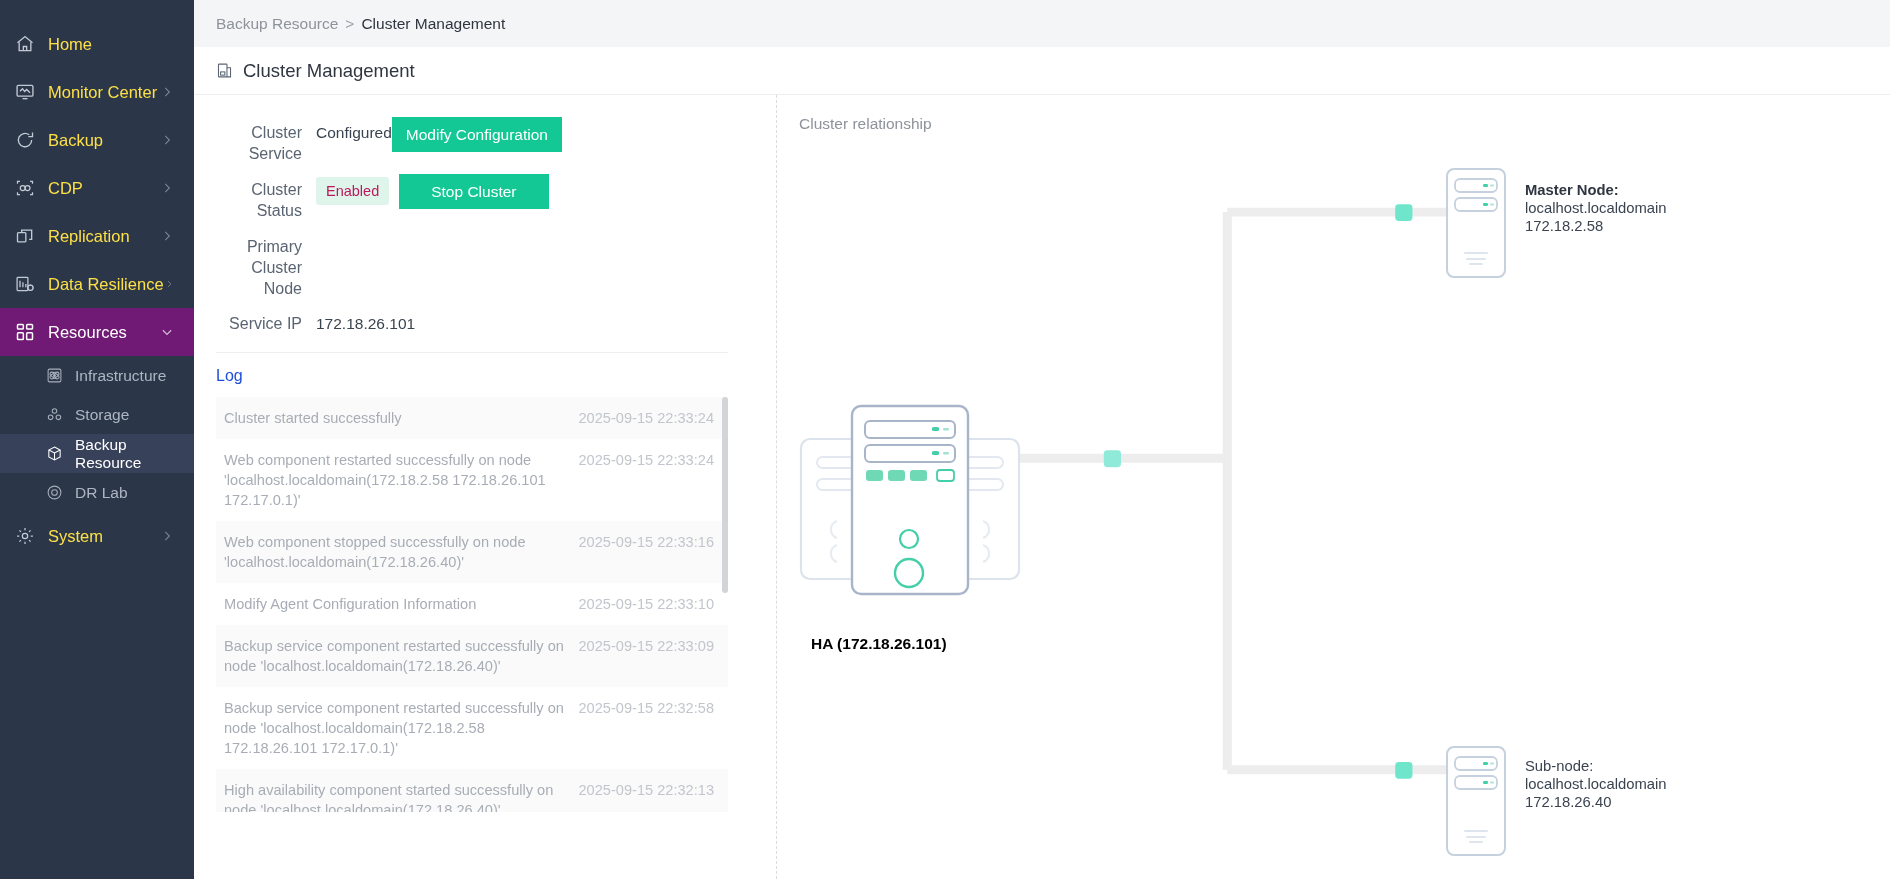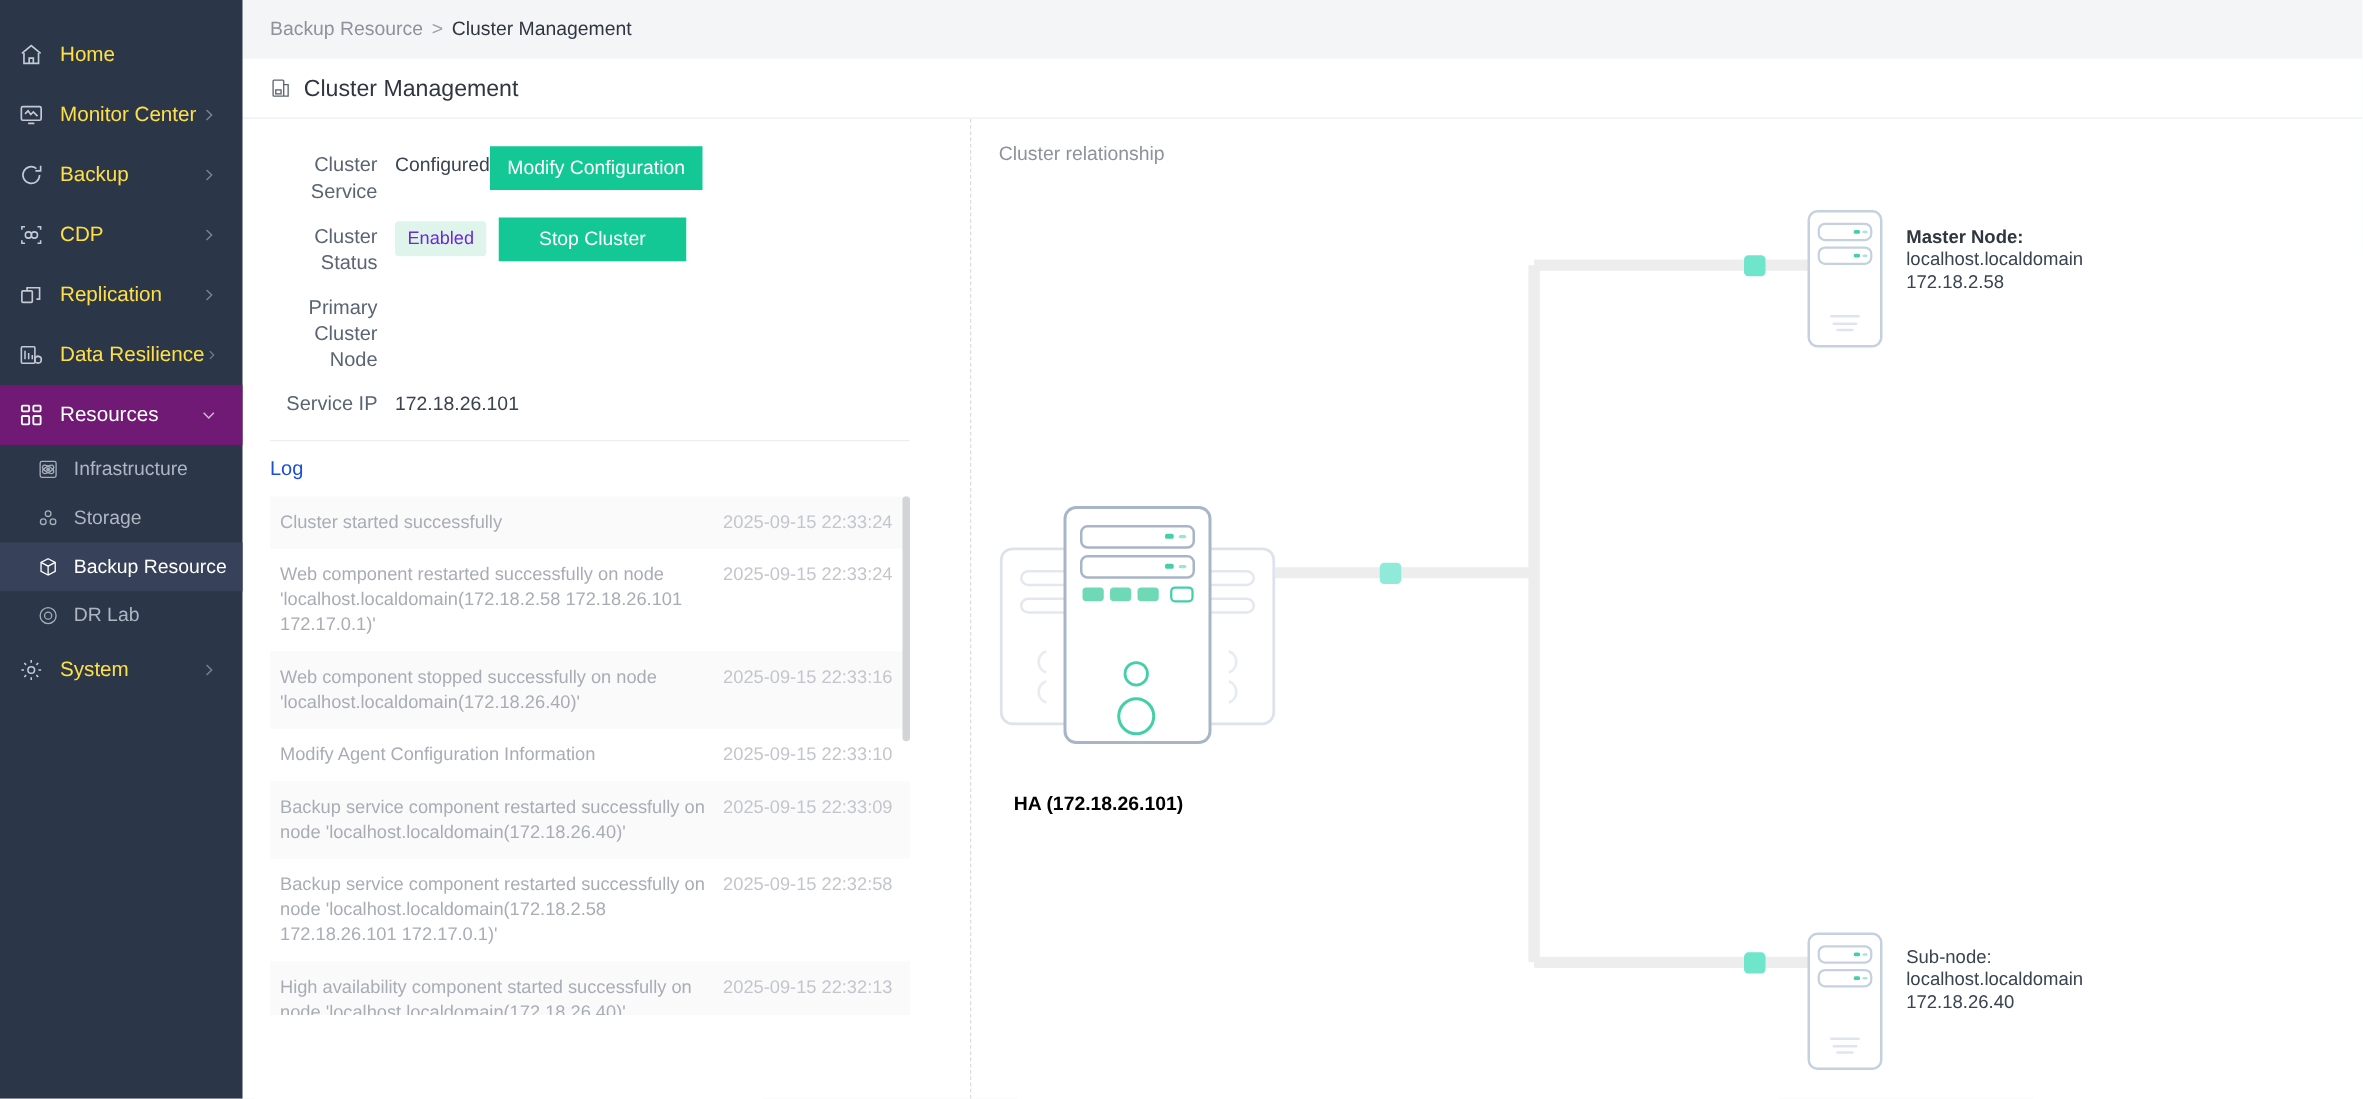--- a/index.html
+++ b/index.html
@@ -40,21 +40,21 @@
     opacity: .7;
   }
   .nav-item.active {
     background: #701a75;
     color: #ffffff;
   }
   .nav-item.active .ico svg { stroke: #fff; }
   .sub-item {
     display: flex; align-items: center;
     height: 39px;
-    padding-left: 28px;
+    padding-left: 44px;
     font-size: 15.5px;
     color: #aeb6c2;
     cursor: pointer;
   }
   .sub-item .ico {
     width: 20px; height: 20px; min-width: 20px;
     margin-right: 11px;
     display:flex; align-items:center; justify-content:center;
   }
   .sub-item.selected {
@@ -146,21 +146,21 @@
   .btn-stop { padding: 8px 32px; margin-left: 10px; }
   .btn-switch {
     width: 98px;
     padding: 6px 10px;
     text-align: left;
     line-height: 19px;
     margin-left: 8px;
   }
   .badge-enabled {
     background: #dff5eb;
-    color: #6d28d9;
+    color: #be185d;
     font-size: 14.5px;
     padding: 5px 10px;
     border-radius: 3px;
     line-height: 18px;
     margin-top: 3px;
   }
   .select-wrap { position: relative; display:inline-block; }
   select.node-select {
     width: 325px;
     height: 33px;

